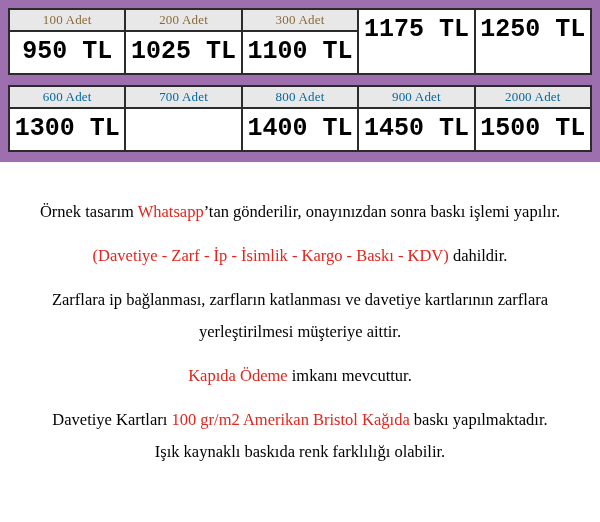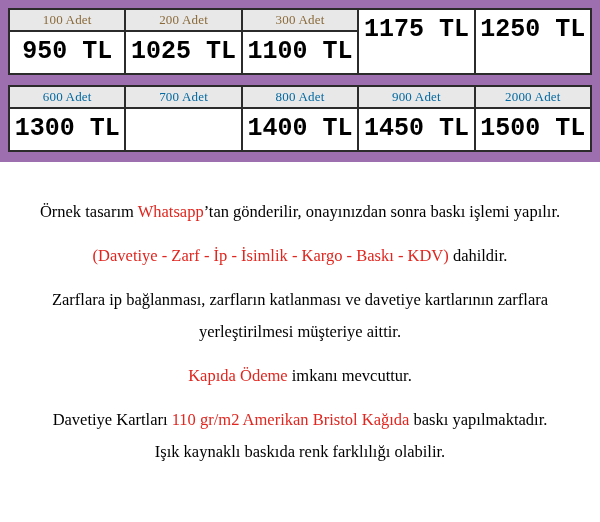--- a/index.html
+++ b/index.html
@@ -169,20 +169,20 @@
     </div>
 
     <div class="note">
       <p>
         <span class="red">Kapıda Ödeme</span><span> imkanı mevcuttur.</span>
       </p>
     </div>
 
     <div class="note last">
       <p>
-        <span>Davetiye Kartları </span><span class="red">110 gr/m2 Amerikan Bristol Kağıda</span><span> baskı yapılmaktadır.</span>
+        <span>Davetiye Kartları </span><span class="red">100 gr/m2 Amerikan Bristol Kağıda</span><span> baskı yapılmaktadır.</span>
       </p>
       <p>Işık kaynaklı baskıda renk farklılığı olabilir.</p>
     </div>
 
   </div>
 
 </div>
 
 </body></html>

